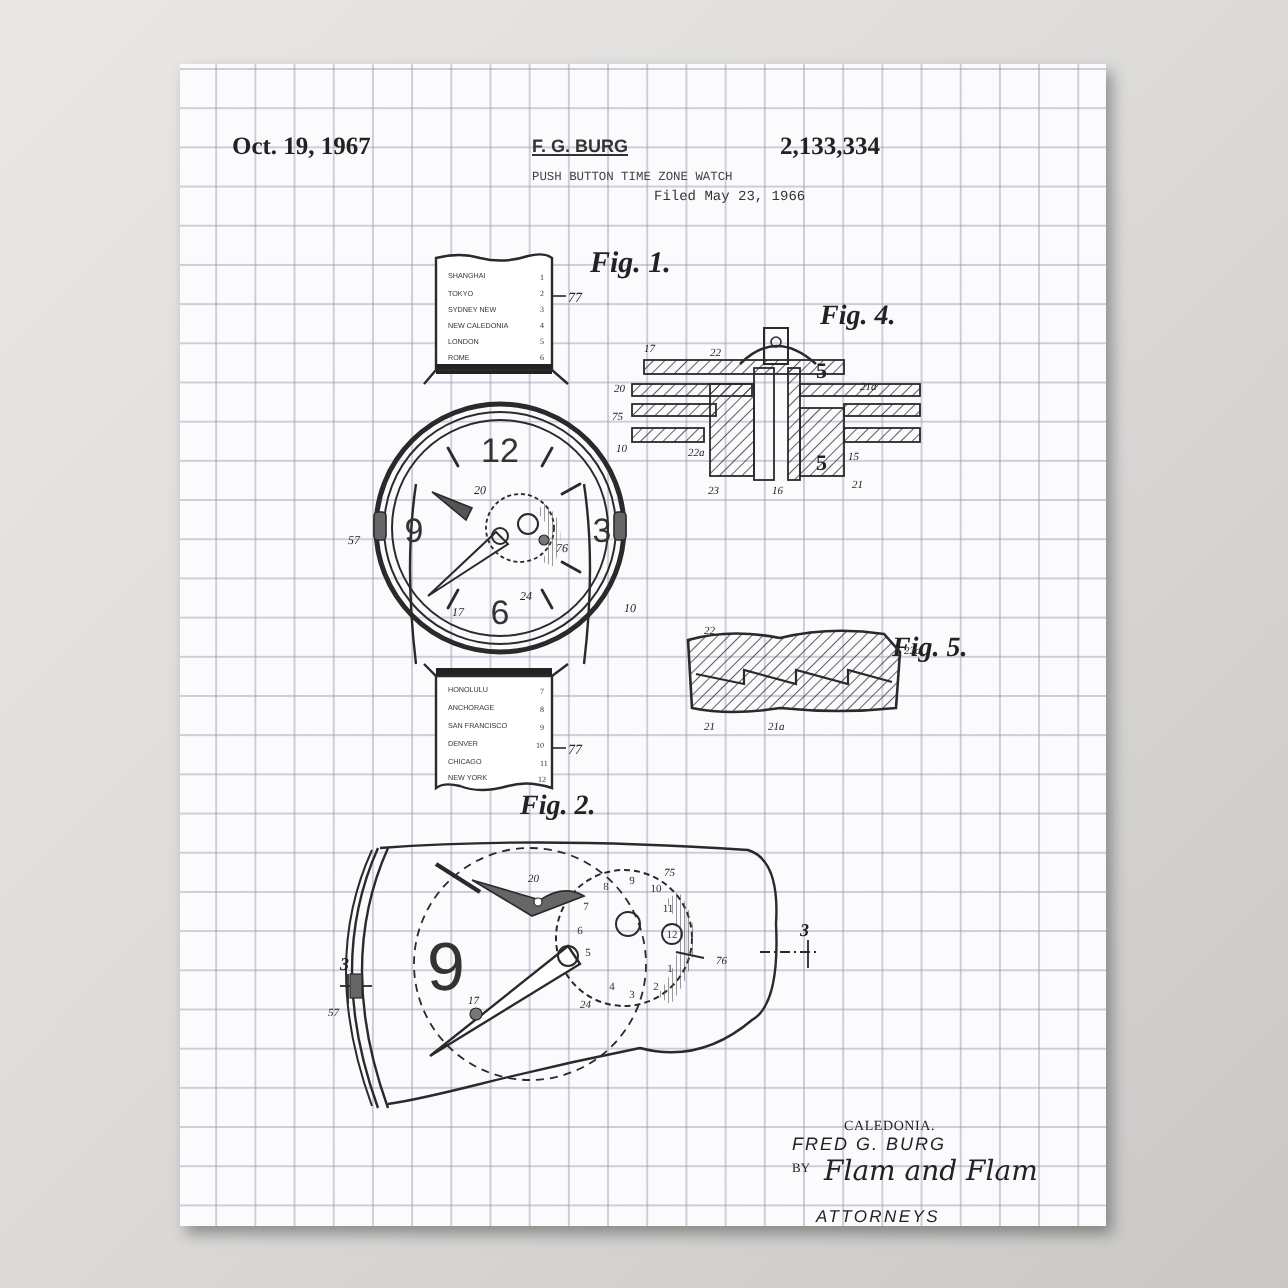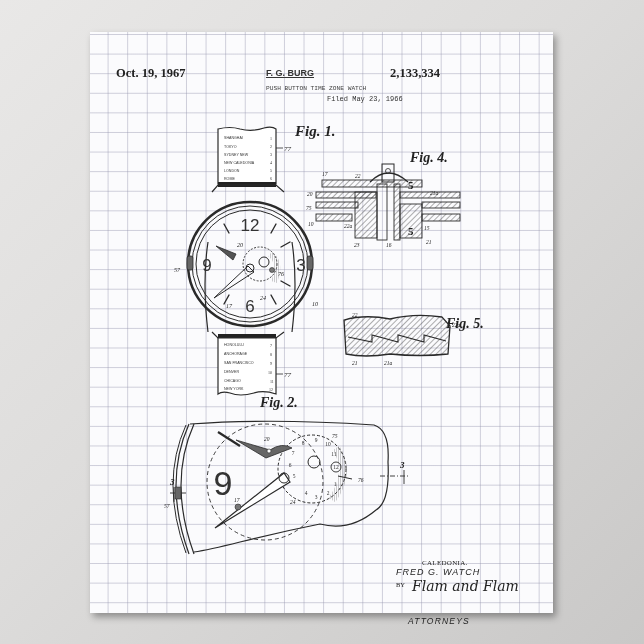--- a/index.html
+++ b/index.html
@@ -19,21 +19,21 @@
   .inventor{left:176px;top:36px;font-family:"Liberation Sans",sans-serif;font-weight:bold;font-size:9px;color:#333;text-decoration:underline;}
   .patno{left:300px;top:34px;font-weight:bold;font-size:12.5px;}
   .title{left:176px;top:53px;font-family:"Liberation Mono",monospace;font-size:6.2px;color:#444;}
   .filed{left:197px;top:63px;font-family:"Liberation Mono",monospace;font-size:7px;color:#333;margin-left:40px;}
   svg.draw{position:absolute;left:0;top:0;}
   .sig{position:absolute;color:#222;font-style:italic;}
   .inv-label{left:332px;top:527px;font-size:7px;font-style:normal;letter-spacing:0.3px;}
   .inv-name{left:306px;top:535px;font-family:"Liberation Sans",sans-serif;font-size:9px;letter-spacing:1px;}
   .by{left:306px;top:549px;font-size:6.5px;font-style:normal;}
   .firm{left:322px;top:546px;font-size:14px;font-family:"DejaVu Serif",serif;text-align:right;}
-  .attys{left:318px;top:571px;font-family:"Liberation Sans",sans-serif;font-size:8.5px;letter-spacing:1.2px;margin-top:13px;}
+  .attys{left:318px;top:571px;font-family:"Liberation Sans",sans-serif;font-size:8.5px;letter-spacing:1.2px;}
 </style>
 </head>
 <body>
 
 <div class="poster">
 
   <div class="hdr date">Oct. 19, 1967</div>
   <div class="hdr inventor">F. G. BURG</div>
   <div class="hdr patno">2,133,334</div>
   <div class="hdr title">PUSH BUTTON TIME ZONE WATCH</div>
@@ -233,17 +233,17 @@
       <line x1="290" y1="444" x2="318" y2="444" stroke-width="0.9" stroke-dasharray="5 2 1 2"></line>
       <line x1="314" y1="438" x2="314" y2="452" stroke-width="0.9"></line>
       <g font-size="9" font-style="italic" font-weight="bold" fill="#222" stroke="none">
         <text x="80" y="453">3</text>
         <text x="310" y="436">3</text>
       </g>
     </g>
   </svg>
 
   <div class="sig inv-label">CALEDONIA.</div>
-  <div class="sig inv-name">FRED G. WATCH</div>
+  <div class="sig inv-name">FRED G. BURG</div>
   <div class="sig by">BY</div>
   <div class="sig firm">Flam and Flam</div>
   <div class="sig attys">ATTORNEYS</div>
 </div>
 
 </body></html>

